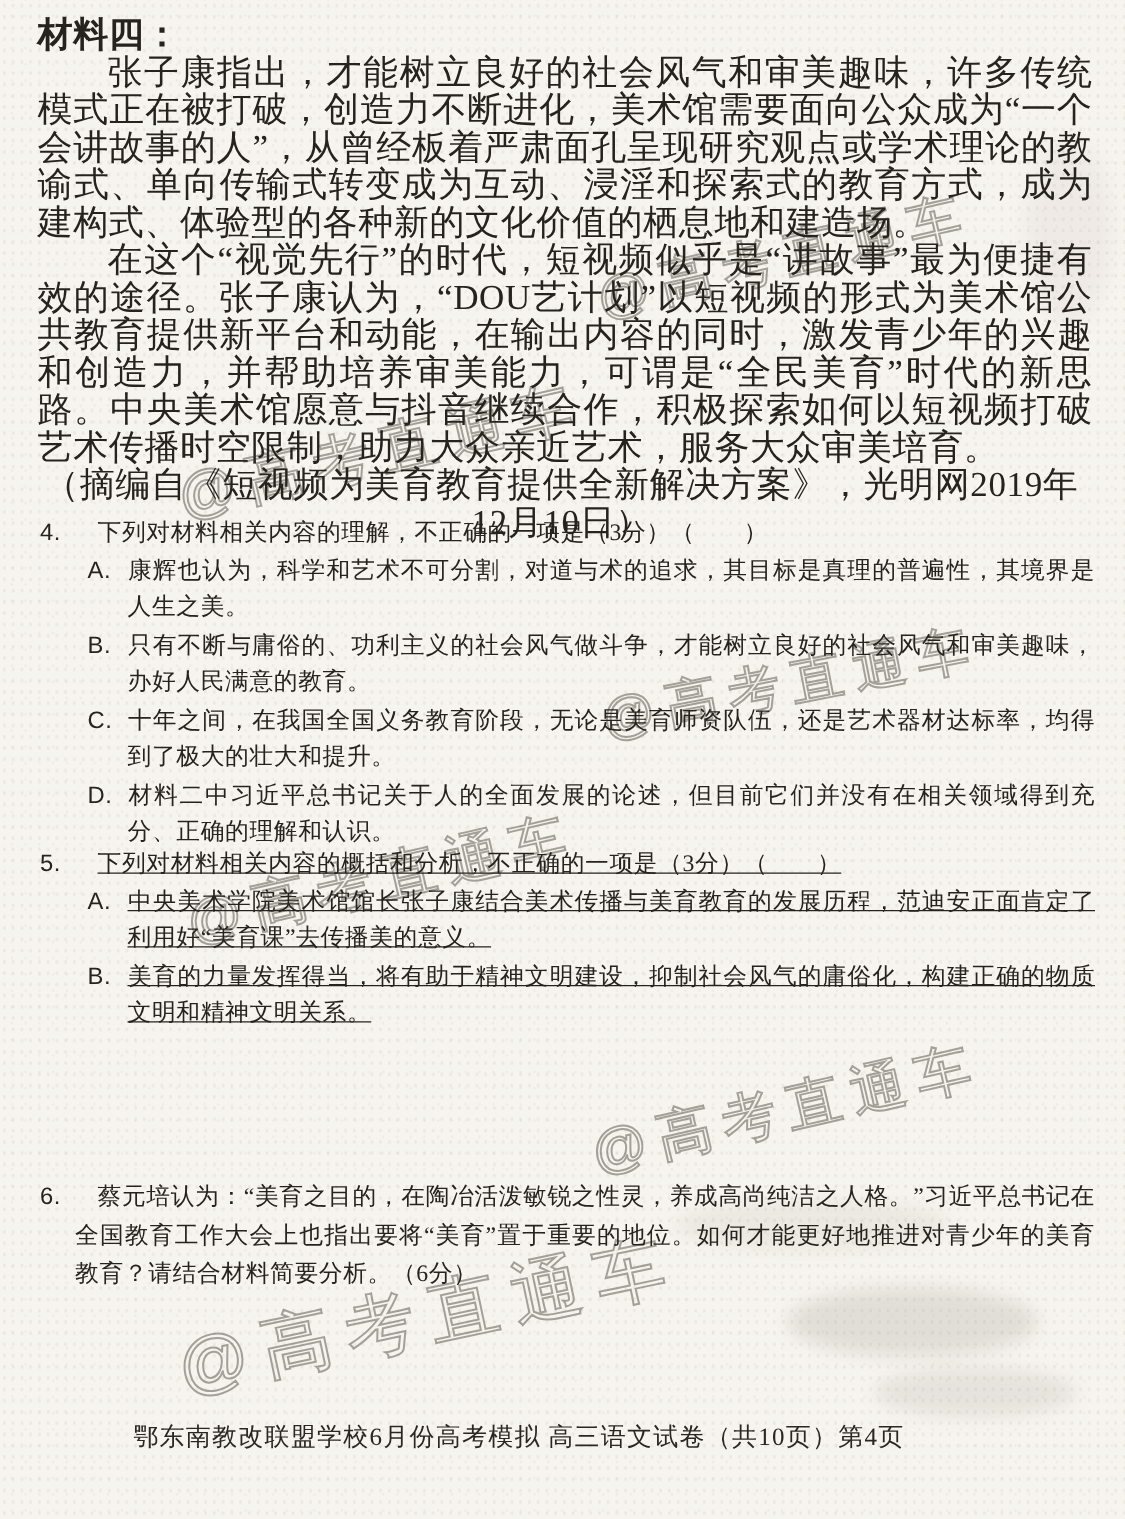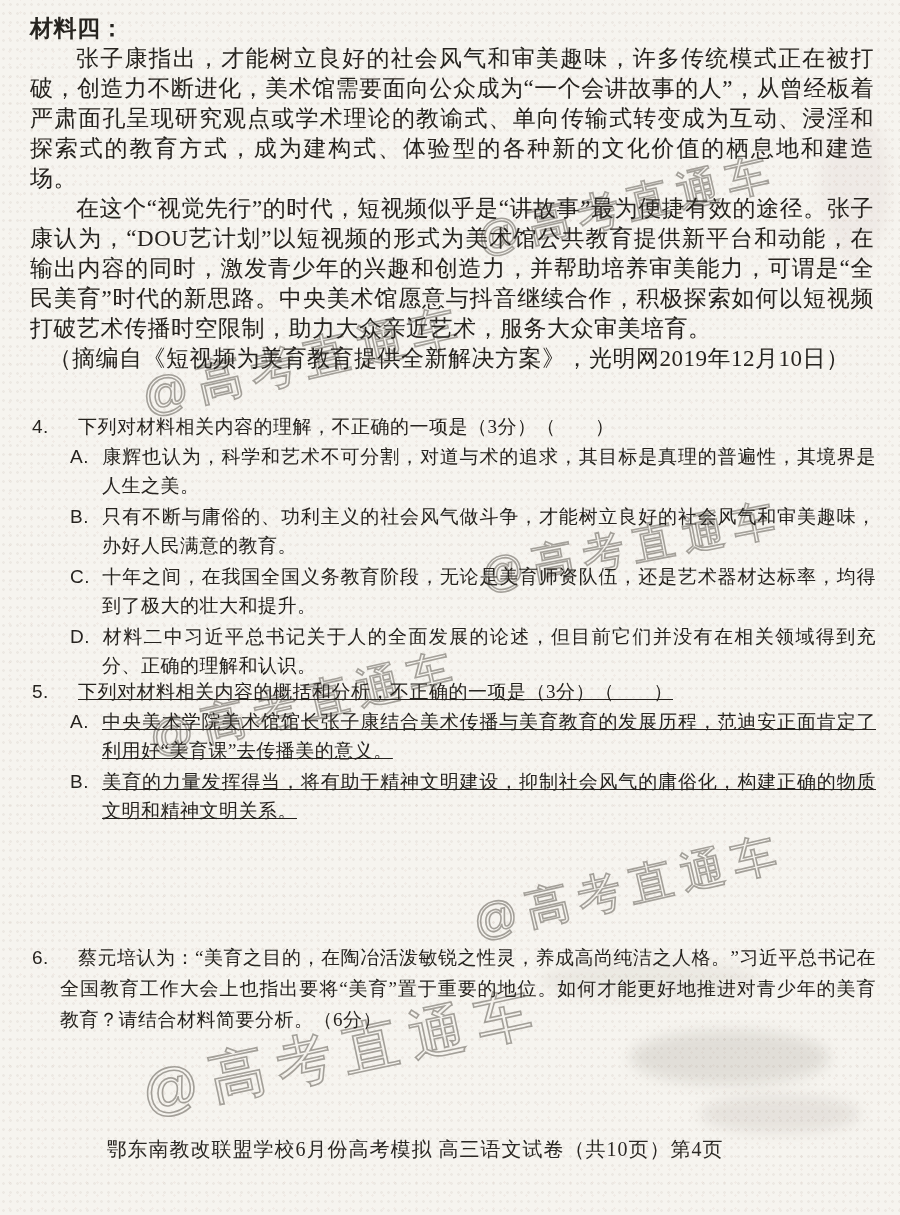--- a/index.html
+++ b/index.html
@@ -41,21 +41,21 @@
   }
   .w1 { left: 478px; top: 212px; }
   .w2 { left: 143px; top: 368px; font-size: 46px; }
   .w3 { left: 482px; top: 548px; transform: rotate(-11deg); }
   .w4 { left: 150px; top: 710px; font-size: 44px; }
   .w5 { left: 474px; top: 894px; font-size: 44px; }
   .w6 { left: 143px; top: 1058px; font-size: 56px; letter-spacing: 12px; transform: rotate(-12deg); }
 
   .material {
     position: absolute; left: 30px; right: 26px; top: 14px;
-    font-size: 23px; line-height: 30px; letter-spacing: 0.5px;
+    font-size: 28px; line-height: 30px; letter-spacing: 0.5px;
     text-align: justify;
   }
   .material-label { font-weight: 700; }
   .para { margin: 0; text-indent: 2em; }
   .source { text-align: center; padding-right: 6px; }
 
   .question { position: absolute; left: 0; right: 24px; font-size: 19px; line-height: 29px; letter-spacing: 0.5px; }
   .q6 { line-height: 31px; }
   .stem-row { margin-left: 32px; padding-left: 28px; text-indent: -28px; text-align: justify; }
   .qnum { display: inline-block; width: 46px; text-indent: 0; font-family: "Liberation Sans", sans-serif; }

